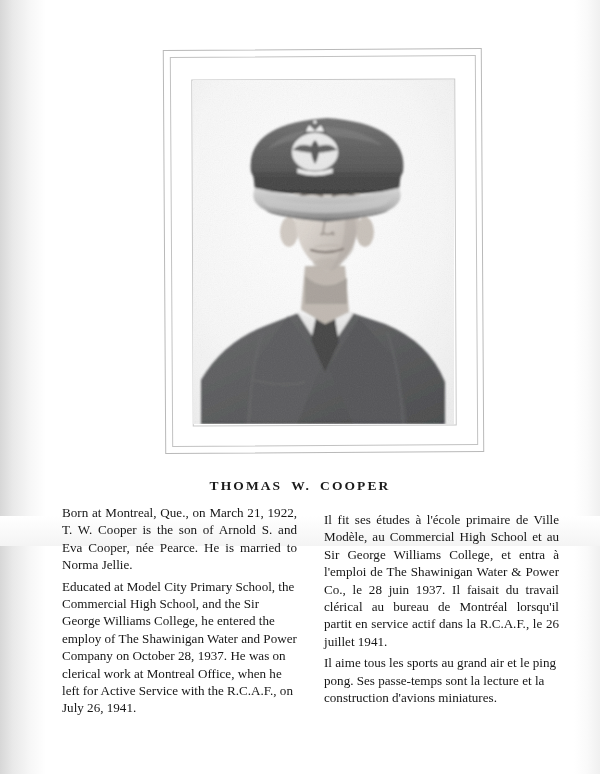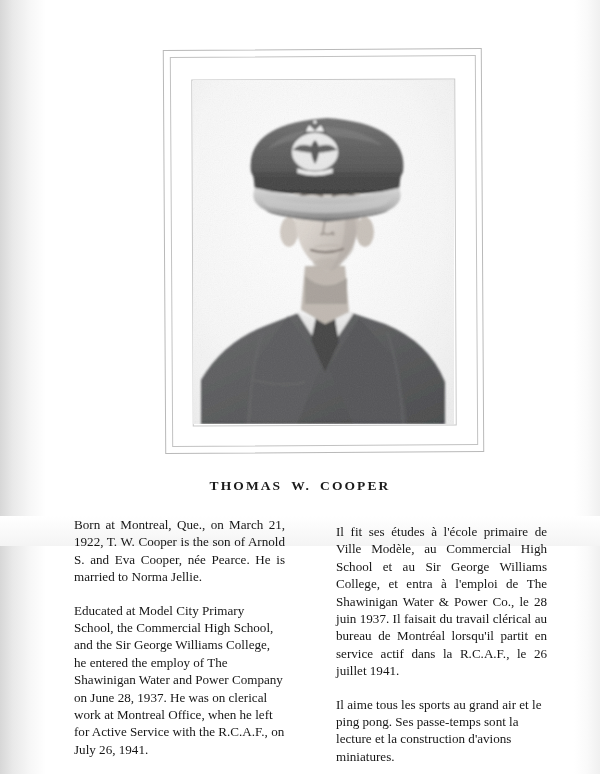--- a/index.html
+++ b/index.html
@@ -116,21 +116,21 @@
     line-height: 17.4px;
     color: #161616;
     text-align: justify;
     text-justify: inter-word;
     -webkit-hyphens: none;
     hyphens: none;
   }
   .col-left  { left: 58px;  width: 243px; }
   .col-right { left: 320px; width: 243px; top: 7px; }
 
-  .para { margin: 16px; text-align: justify; }
+  .para { margin: 4px; text-align: justify; }
   .para + .para { margin-top: 0; }
   .para:last-child { text-align: left; }
 </style>
 </head>
 <body>
 
 <div class="page">
 
   <div class="scan-shade-left"></div>
   <div class="scan-shade-right"></div>
@@ -302,21 +302,21 @@
   </div>
 
   <div class="name-line">
     <span>THOMAS</span><span class="gap"></span><span>W.</span><span class="gap"></span><span>COOPER</span>
   </div>
 
   <div class="columns">
 
     <div class="col col-left">
       <p class="para">Born at Montreal, Que., on March 21, 1922, T. W. Cooper is the son of Arnold S. and Eva Cooper, née Pearce. He is married to Norma Jellie.</p>
-      <p class="para">Educated at Model City Primary School, the Commercial High School, and the Sir George Williams College, he entered the employ of The Shawinigan Water and Power Company on June 28, 1937. He was on clerical work at Montreal Office, when he left for Active Service with the R.C.A.F., on July 26, 1941.</p>
+      <p class="para">Educated at Model City Primary School, the Commercial High School, and the Sir George Williams College, he entered the employ of The Shawinigan Water and Power Company on October 28, 1937. He was on clerical work at Montreal Office, when he left for Active Service with the R.C.A.F., on July 26, 1941.</p>
     </div>
 
     <div class="col col-right">
       <p class="para">Il fit ses études à l'école primaire de Ville Modèle, au Commercial High School et au Sir George Williams College, et entra à l'emploi de The Shawinigan Water &amp; Power Co., le 28 juin 1937. Il faisait du travail clérical au bureau de Montréal lorsqu'il partit en service actif dans la R.C.A.F., le 26 juillet 1941.</p>
       <p class="para">Il aime tous les sports au grand air et le ping pong. Ses passe-temps sont la lecture et la construction d'avions miniatures.</p>
     </div>
 
   </div>
 
 </div>

